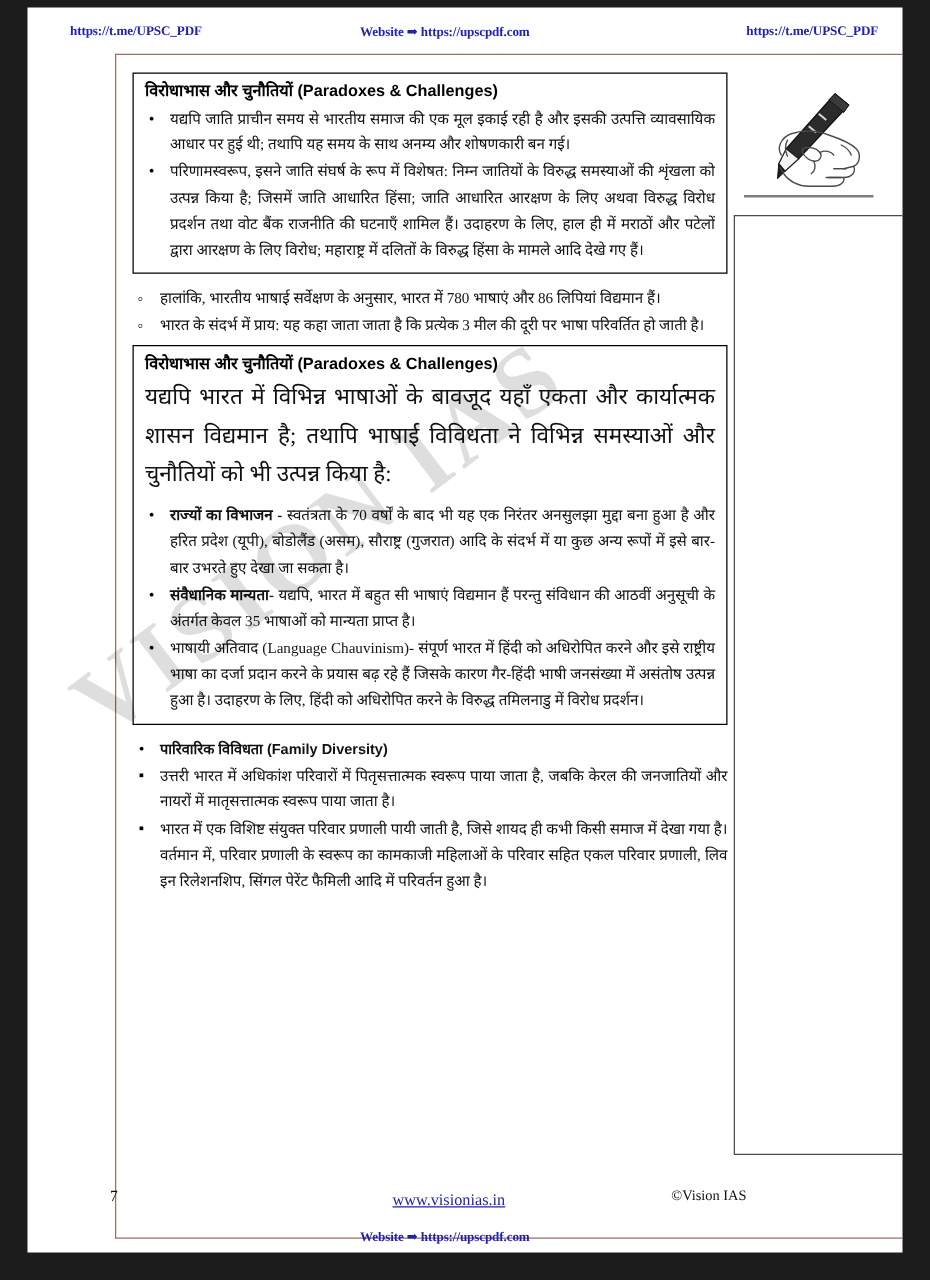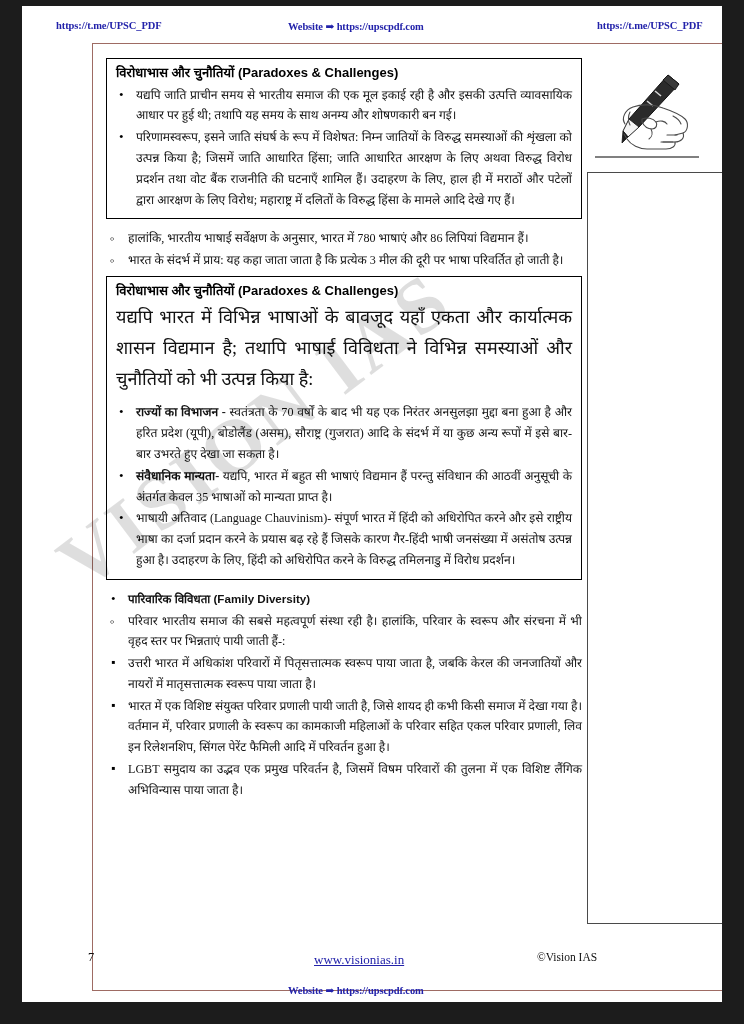--- a/index.html
+++ b/index.html
@@ -312,27 +312,23 @@
           </li>
         </ul>
       </div>
 
       <div class="sec">
         <ul class="lvl l1">
           <li>
             <span class="hdg">पारिवारिक विविधता (Family Diversity)</span>
           </li>
         </ul>
-        <ul class="lvl l2">
-          <li>परिवार भारतीय समाज की सबसे महत्वपूर्ण संस्था रही है। हालांकि, परिवार के स्वरूप और संरचना में भी वृहद स्तर पर भिन्नताएं पायी जाती हैं-:</li>
-        </ul>
         <ul class="lvl l3">
           <li>उत्तरी भारत में अधिकांश परिवारों में पितृसत्तात्मक स्वरूप पाया जाता है, जबकि केरल की जनजातियों और नायरों में मातृसत्तात्मक स्वरूप पाया जाता है।</li>
           <li>भारत में एक विशिष्ट संयुक्त परिवार प्रणाली पायी जाती है, जिसे शायद ही कभी किसी समाज में देखा गया है। वर्तमान में, परिवार प्रणाली के स्वरूप का कामकाजी महिलाओं के परिवार सहित एकल परिवार प्रणाली, लिव इन रिलेशनशिप, सिंगल पेरेंट फैमिली आदि में परिवर्तन हुआ है।</li>
-          <li>LGBT समुदाय का उद्भव एक प्रमुख परिवर्तन है, जिसमें विषम परिवारों की तुलना में एक विशिष्ट लैंगिक अभिविन्यास पाया जाता है।</li>
         </ul>
       </div>
 
     </div>
 
     <div id="footer">
       <div id="page-num">7</div>
       <div id="footer-site">www.visionias.in</div>
       <div id="footer-copy">©Vision IAS</div>
     </div>

